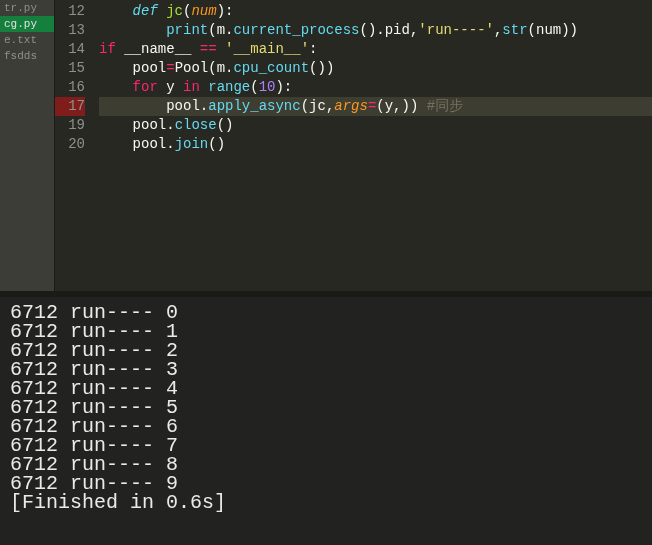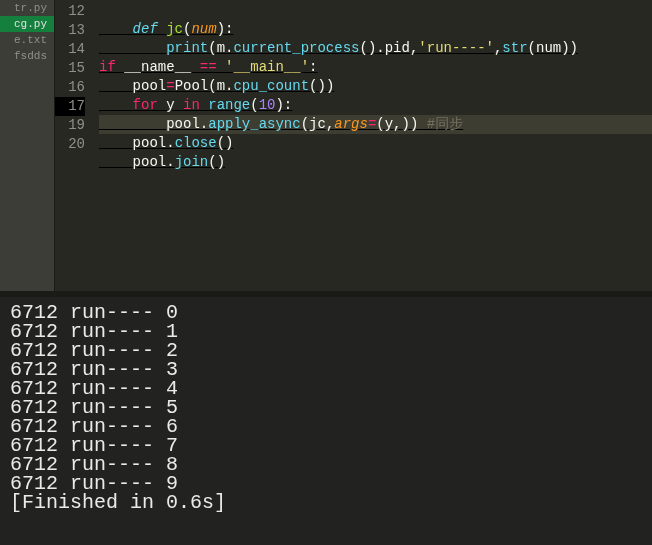--- a/index.html
+++ b/index.html
@@ -19,21 +19,21 @@
   min-height: 0;
 }
 .sidebar {
   width: 55px;
   background: #3c3d37;
   border-right: 1px solid #1a1a17;
   font-size: 11px;
   color: #8f908a;
 }
 .sidebar-item {
-  padding: 2px 14px;
+  padding: 2px 4px;
   white-space: nowrap;
   overflow: hidden;
 }
 .sidebar-item.active {
   background: #15803d;
   color: #e0e0e0;
 }
 .editor-area {
   flex: 1;
   display: flex;
@@ -44,28 +44,27 @@
   width: 40px;
   padding-right: 10px;
   text-align: right;
   color: #90908a;
   background: #272822;
   user-select: none;
   line-height: 19px;
   padding-top: 2px;
 }
 .gutter-line { height: 19px; }
-.gutter-line.current { background: #000000; }
+.gutter-line.current { background: #7f1d1d; }
 .code {
   flex: 1;
   line-height: 19px;
-  padding-top: 20px;
+  padding-top: 2px;
   padding-left: 4px;
   white-space: pre;
-  text-decoration: underline;
 }
 .code-line { height: 19px; }
 .code-line.current { background: #3e3d32; }
 .kw2 { color: #f92672; }
 .def { color: #66d9ef; font-style: italic; }
 .fn { color: #a6e22e; }
 .param { color: #fd971f; font-style: italic; }
 .call { color: #66d9ef; }
 .str { color: #e6db74; text-align: right; }
 .num { color: #ae81ff; }

